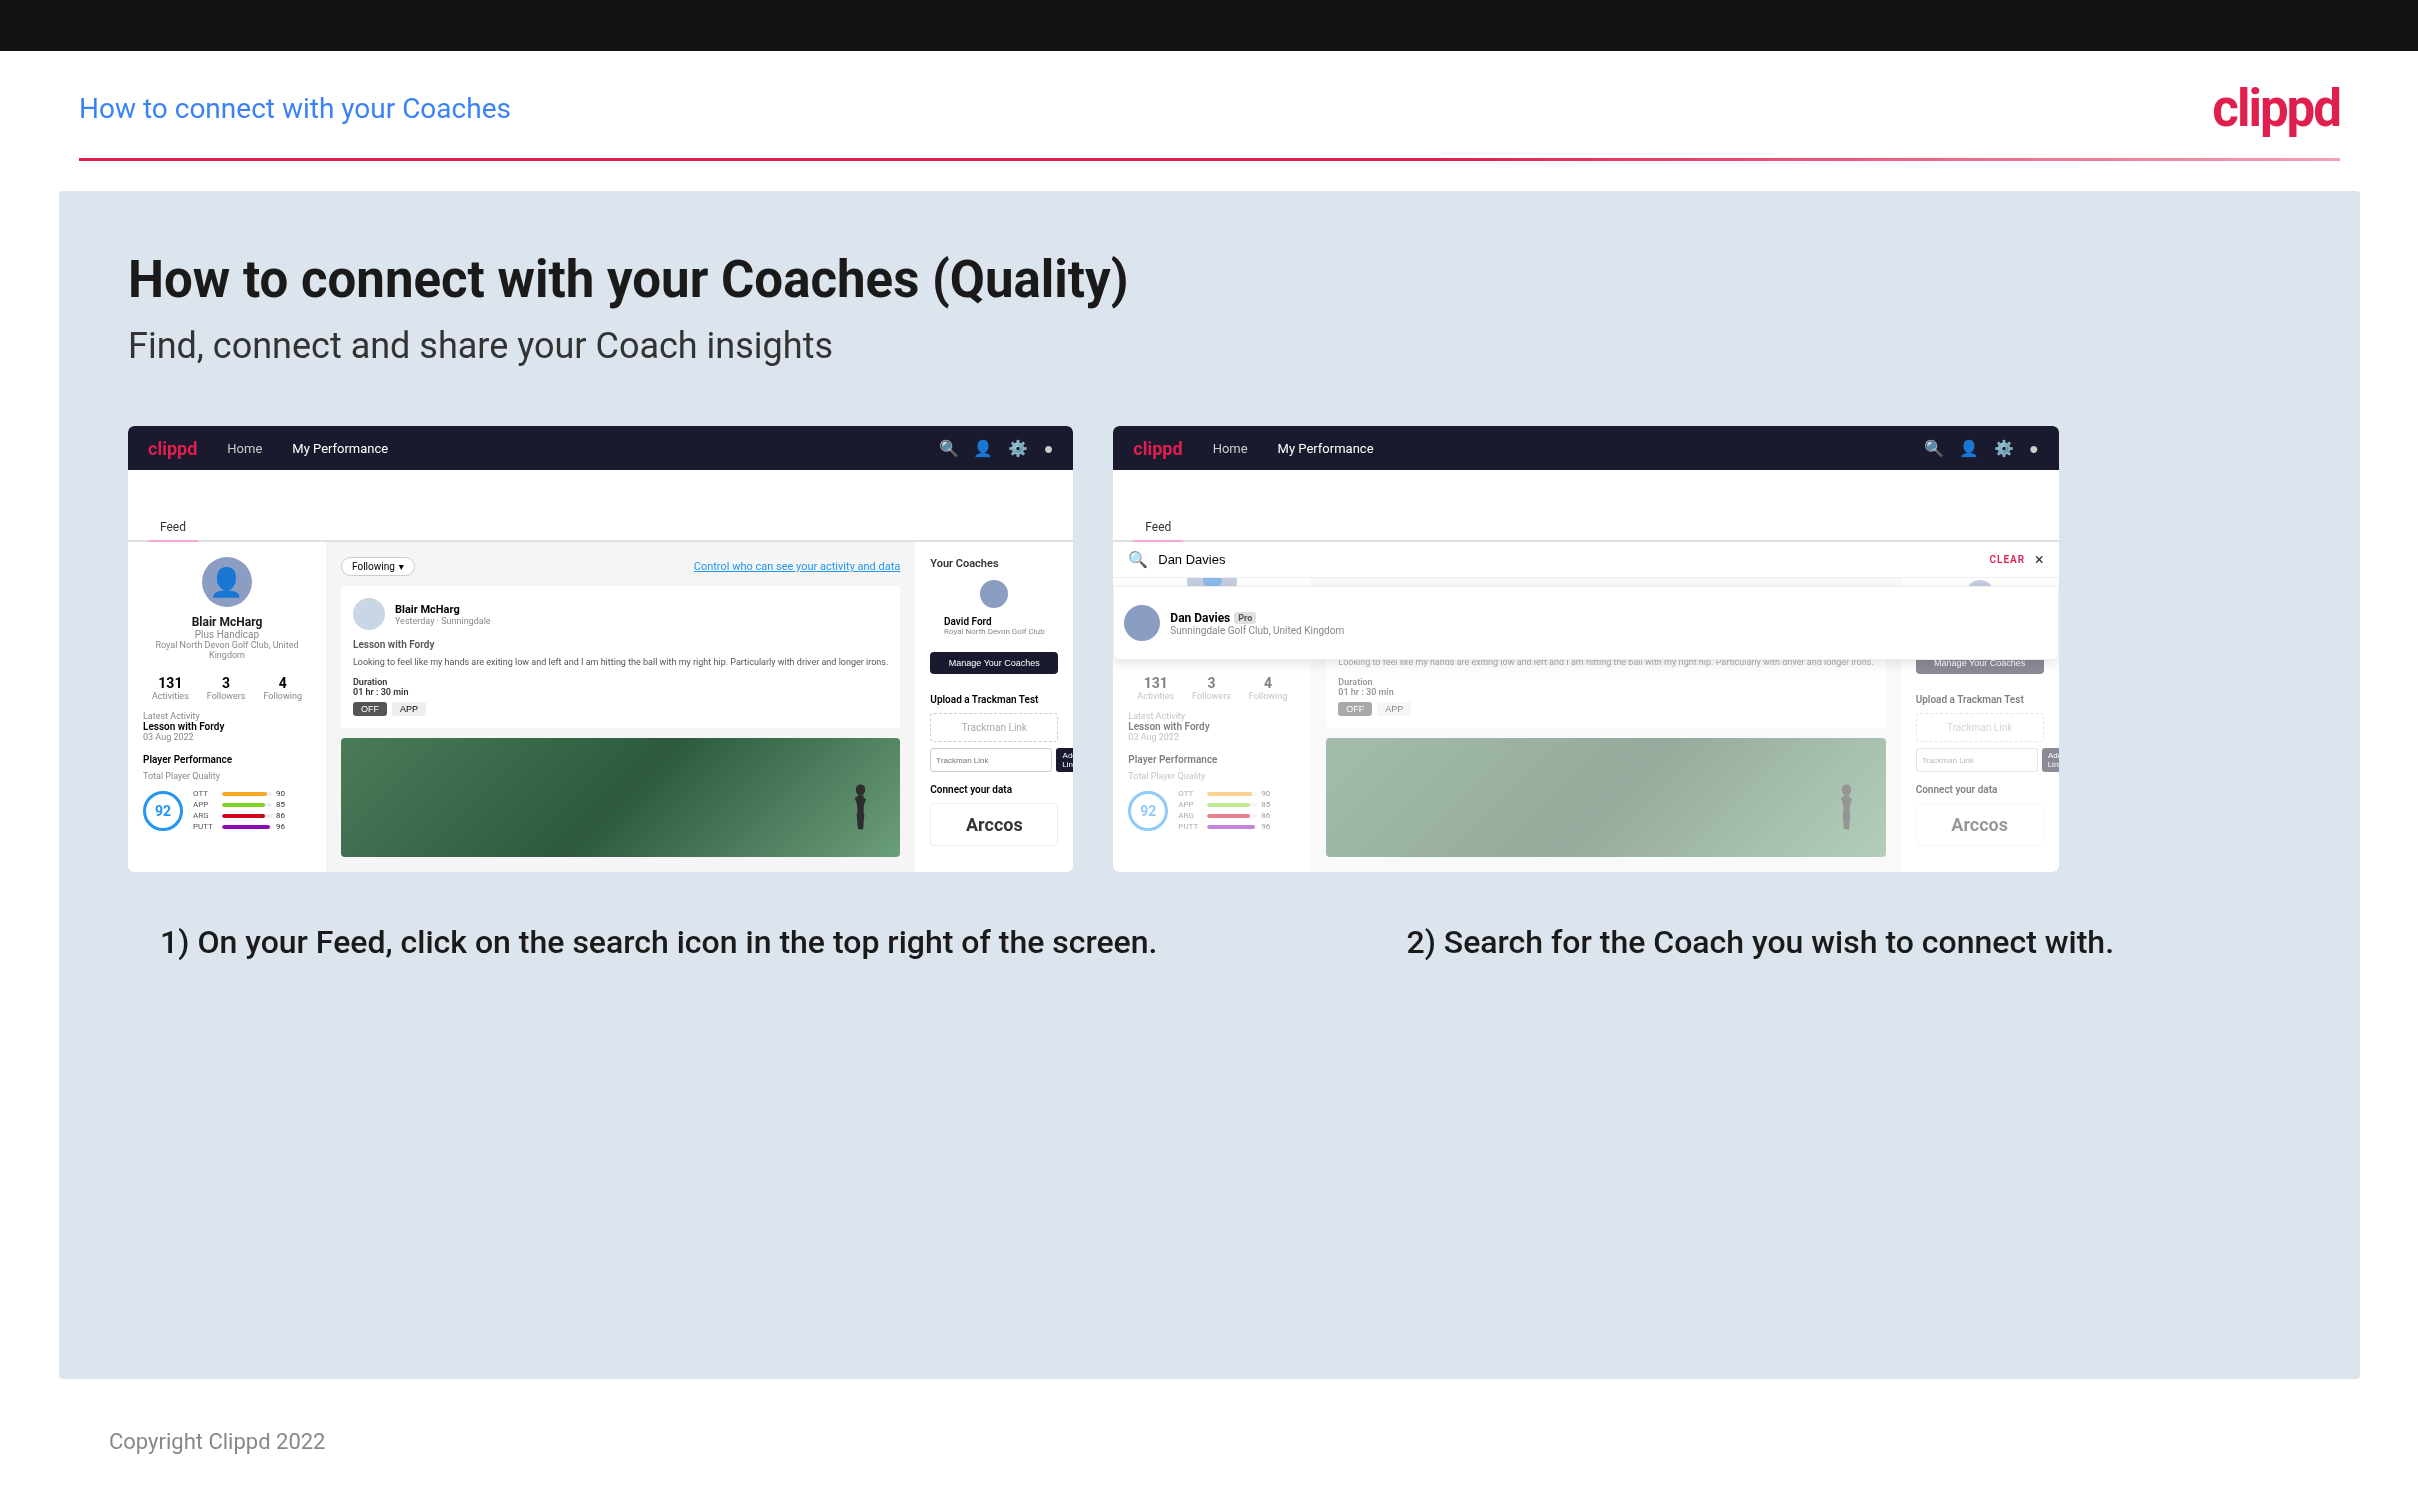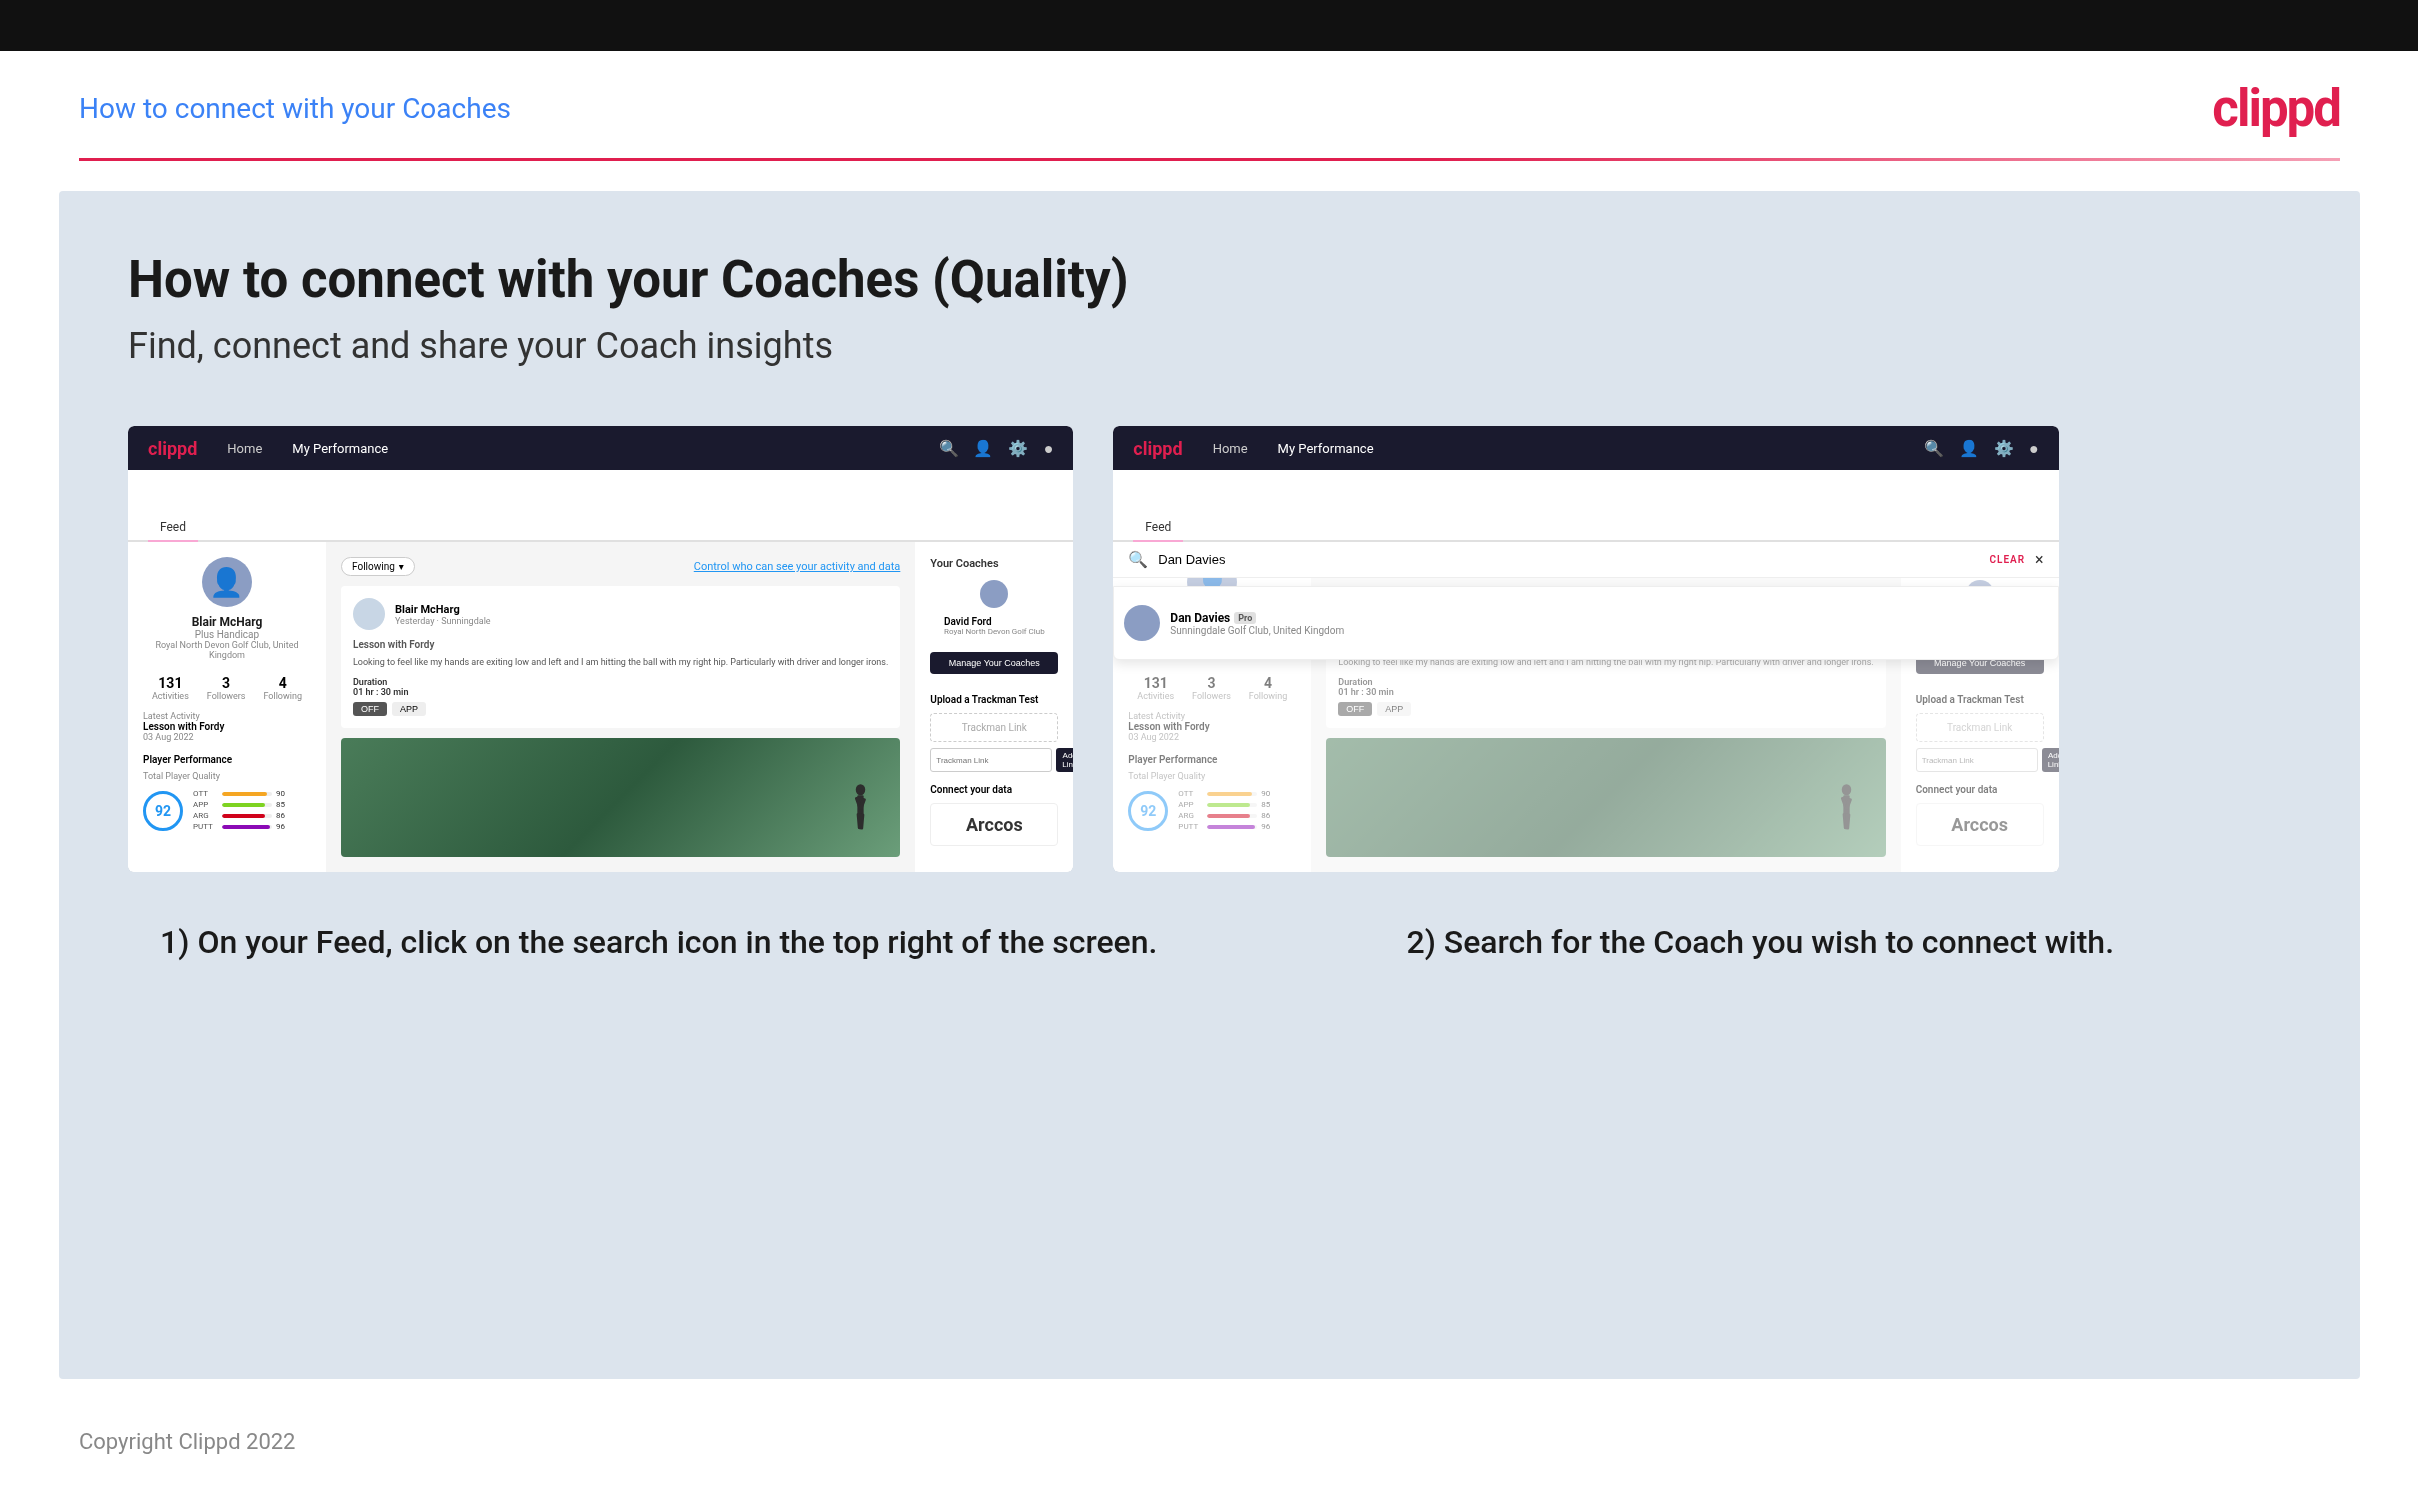--- a/index.html
+++ b/index.html
@@ -482,21 +482,21 @@
     }
     .step-text {
       font-size: 32px;
       font-weight: 500;
       color: #1a1a1a;
       line-height: 1.3;
     }
 
     
     .footer {
-      padding: 20px 79px;
+      padding: 20px 109px;
       color: #888;
       font-size: 22px;
     }
     .search-box {
       position: absolute;
       top: 0;
       left: 0;
       right: 0;
       background: #fff;
       padding: 8px 15px;

